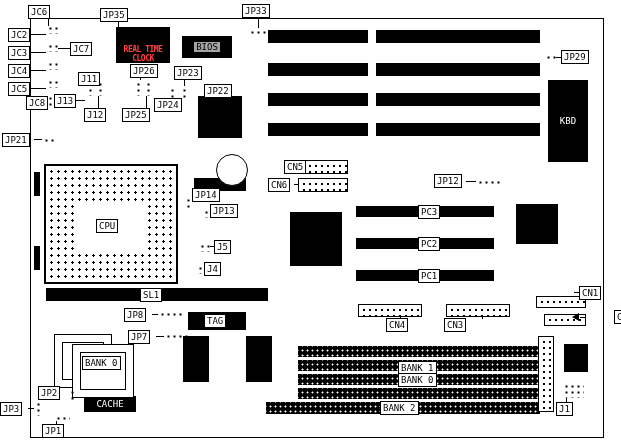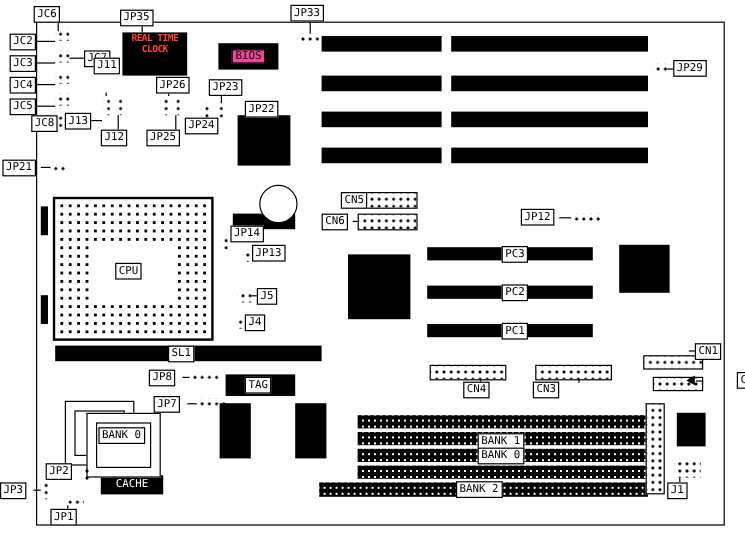--- a/index.html
+++ b/index.html
@@ -21,47 +21,47 @@
           background-size:5px 5px; background-position:2px 2px; }
   .outlined { position:absolute; border:1px solid #000; background:#fff; z-index:2; }
   .board { position:absolute; left:30px; top:18px; width:574px; height:420px;
            border:1px solid #000; z-index:1; }
   .cpu { position:absolute; left:44px; top:164px; width:134px; height:120px;
          border:2px solid #000; z-index:2;
          background-image:radial-gradient(circle,#000 1.2px,transparent 1.4px);
          background-size:7px 7px; background-position:2px 2px; }
   .cpu-inner { position:absolute; left:76px; top:202px; width:70px; height:52px; background:#fff; z-index:3; }
   .wbox { display:flex; align-items:center; justify-content:center; color:#fff; font-size:9px; }
-  .rtc { display:flex; flex-direction:column; align-items:center; justify-content:flex-start;
-         font-size:8px; font-weight:bold; line-height:9px; letter-spacing:-0.5px; }
+  .rtc { display:flex; flex-direction:column; align-items:center; justify-content:flex-end;
+         font-size:8px; font-weight:bold; line-height:9px; letter-spacing:-0.5px;margin-left:14px; }
   .chipnum { display:flex; align-items:center; justify-content:center; font-size:8px; color:#000; }
   .circle { position:absolute; left:216px; top:154px; width:32px; height:32px; border:1px solid #000;
             border-radius:50%; background:#fff; z-index:3; }
   .arrow-left { position:absolute; width:0; height:0; border-top:4px solid transparent;
                 border-bottom:4px solid transparent; border-right:7px solid #000; z-index:5; }
-  .lbl-in { position:static; background:#ec4899; border:1px solid #000; color:#000;
+  .lbl-in { position:static; background:#a3a3a3; border:1px solid #000; color:#000;
             font-size:9px; line-height:10px; padding:0 2px; white-space:nowrap; }
 </style>
 </head>
 <body>
 
 <div class="stage">
 
   <div class="board"></div>
 
   <div class="lbl" style="left:28px;top:5px">JC6</div>
   <div class="lbl" style="left:100px;top:8px">JP35</div>
   <div class="lbl" style="left:242px;top:4px">JP33</div>
   <div class="lbl" style="left:8px;top:28px">JC2</div>
   <div class="lbl" style="left:70px;top:42px">JC7</div>
   <div class="lbl" style="left:8px;top:46px">JC3</div>
   <div class="lbl" style="left:8px;top:64px">JC4</div>
   <div class="lbl" style="left:8px;top:82px">JC5</div>
   <div class="lbl" style="left:26px;top:96px">JC8</div>
-  <div class="lbl" style="left:78px;top:48px">J11</div>
+  <div class="lbl" style="left:78px;top:72px">J11</div>
   <div class="lbl" style="left:130px;top:64px">JP26</div>
   <div class="lbl" style="left:174px;top:66px">JP23</div>
   <div class="lbl" style="left:54px;top:94px">J13</div>
   <div class="lbl" style="left:84px;top:108px">J12</div>
   <div class="lbl" style="left:122px;top:108px">JP25</div>
   <div class="lbl" style="left:154px;top:98px">JP24</div>
   <div class="lbl" style="left:204px;top:84px">JP22</div>
   <div class="lbl" style="left:2px;top:133px">JP21</div>
   <div class="lbl" style="left:561px;top:50px">JP29</div>
 
@@ -108,20 +108,23 @@
   <div class="blk" style="left:268px;top:30px;width:100px;height:13px"></div>
   <div class="blk" style="left:268px;top:63px;width:100px;height:13px"></div>
   <div class="blk" style="left:268px;top:93px;width:100px;height:13px"></div>
   <div class="blk" style="left:268px;top:123px;width:100px;height:13px"></div>
   <div class="blk" style="left:376px;top:30px;width:164px;height:13px"></div>
   <div class="blk" style="left:376px;top:63px;width:164px;height:13px"></div>
   <div class="blk" style="left:376px;top:93px;width:164px;height:13px"></div>
   <div class="blk" style="left:376px;top:123px;width:164px;height:13px"></div>
 
 
+  <div class="blk wbox" style="left:548px;top:80px;width:40px;height:82px">
+    <span>KBD</span>
+  </div>
 
 
   <div class="cpu"></div>
   <div class="cpu-inner"></div>
   <div class="lbl" style="left:96px;top:219px">CPU</div>
   <div class="blk" style="left:34px;top:172px;width:6px;height:24px"></div>
   <div class="blk" style="left:34px;top:246px;width:6px;height:24px"></div>
 
   <div class="blk" style="left:194px;top:178px;width:52px;height:13px"></div>
   <div class="circle"></div>

